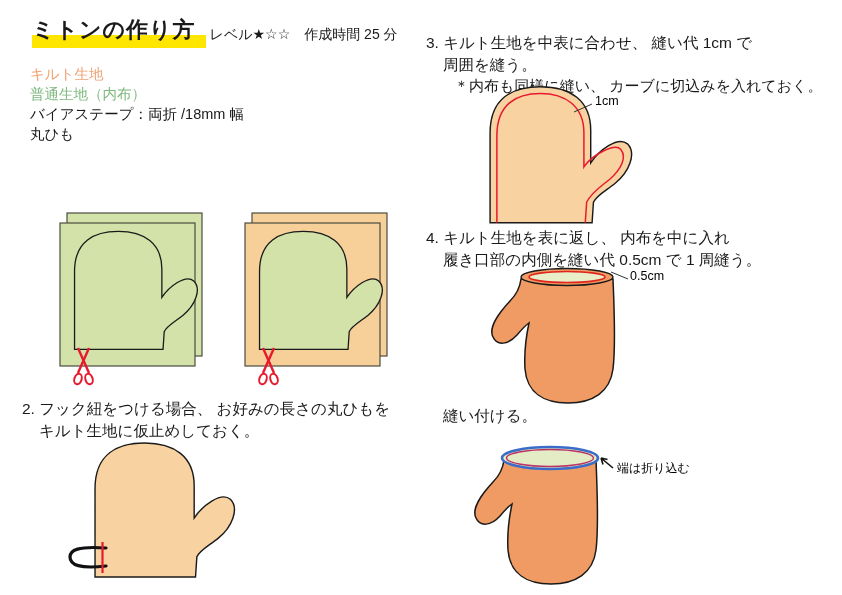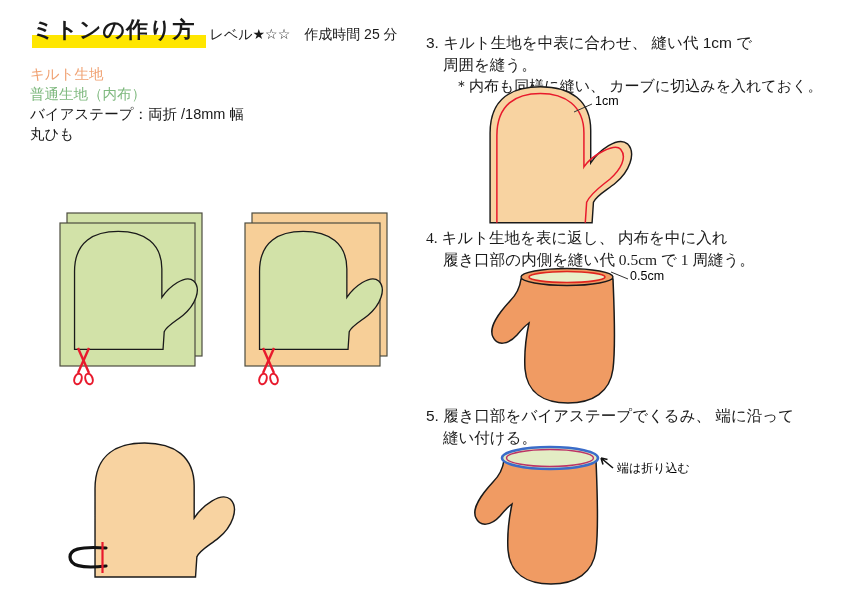--- a/index.html
+++ b/index.html
@@ -14,21 +14,21 @@
   .level{font-size:14px;margin-left:4px;padding-bottom:4px;white-space:nowrap;}
   .materials{left:30px;top:49px;font-size:14.5px;line-height:20px;margin-top:15px;}
   .m-quilt{color:#f0a273;}
   .m-inner{color:#7fb97f;}
   .step-text{font-size:15.5px;line-height:21.5px;white-space:nowrap;}
   .step-text .cont{padding-left:17px;}
   .step-text .note{font-size:15px;padding-left:28px;}
   .s1{left:22px;top:142px;}
   .s2{left:22px;top:398px;}
   .s3{left:426px;top:17px;margin-top:15px;}
-  .s4{left:426px;top:227px;font-family:Liberation Serif, serif;}
+  .s4{left:426px;top:227px;}
   .s5{left:426px;top:405px;}
   .i1{left:55px;top:210px;width:340px;height:185px;}
   .i2{left:60px;top:438px;width:180px;height:152px;}
   .i3{left:485px;top:83px;width:170px;height:145px;}
   .i4{left:486px;top:265px;width:185px;height:142px;}
   .i5{left:470px;top:443px;width:230px;height:150px;}
   .illus svg{display:block;}
   .callout{position:absolute;font-size:12.5px;white-space:nowrap;color:#000000;}
   .i3 .callout{left:110px;top:11px;}
   .i4 .callout{left:144px;top:4px;}
@@ -80,20 +80,24 @@
       </g>
       <g>
         <rect x="197" y="3" width="135" height="143" fill="#f7cf98" stroke="#4c4c40" stroke-width="1.2"></rect>
         <rect x="190" y="13" width="135" height="143" fill="#f7cf98" stroke="#4c4c40" stroke-width="1.2"></rect>
         <use href="#mitten-up" transform="translate(201,19) scale(1.18)" fill="#d2e2a8" stroke="#1a1a1a" stroke-width="1.1"></use>
         <use href="#scissors-shape" transform="translate(202,137)"></use>
       </g>
     </svg>
   </div>
 
+  <div class="abs step-text s2">
+    <div>2. フック紐をつける場合、 お好みの長さの丸ひもを</div>
+    <div class="cont">キルト生地に仮止めしておく。</div>
+  </div>
 
   <div class="abs illus i2">
     <svg width="180" height="152" viewBox="0 0 180 152">
       <use href="#mitten-up" transform="translate(31,2.3) scale(1.34)" fill="#f8d3a1" stroke="#1a1a1a" stroke-width="1.05"></use>
       <path d="M 46,110 C 18,108 10,112 10,119 C 10,127 20,131 46,128" fill="none" stroke="#111111" stroke-width="3.2" stroke-linecap="round"></path>
       <line x1="42.5" y1="104" x2="42.5" y2="135" stroke="#e8192c" stroke-width="2.2"></line>
     </svg>
   </div>
 
   <div class="abs step-text s3">
@@ -120,21 +124,20 @@
     <svg width="185" height="142" viewBox="0 0 185 142">
       <use href="#mitten-down" transform="translate(0,0)" fill="#f09b63" stroke="#1a1a1a" stroke-width="1.5"></use>
       <ellipse cx="81" cy="12" rx="46" ry="8.5" fill="#f09b63" stroke="#1a1a1a" stroke-width="1.4"></ellipse>
       <ellipse cx="81" cy="12" rx="38" ry="5.5" fill="#e8efc8" stroke="#e0251f" stroke-width="1.6"></ellipse>
       <path d="M 125,7 L 142,14" stroke="#333" stroke-width="1" fill="none"></path>
     </svg>
     <span class="callout">0.5cm</span>
   </div>
 
   <div class="abs step-text s5">
-    <div>5. 履き口部をバイアステープでくるみ、 端に沿って</div>
     <div class="cont">縫い付ける。</div>
   </div>
 
   <div class="abs illus i5">
     <svg width="230" height="150" viewBox="0 0 230 150">
       <use href="#mitten-down" transform="translate(-1,3)" fill="#f09b63" stroke="#1a1a1a" stroke-width="1.5"></use>
       <ellipse cx="80" cy="15" rx="48" ry="11" fill="#e3ecc4" stroke="#3a6cc9" stroke-width="2.6"></ellipse>
       <ellipse cx="80" cy="15" rx="43.5" ry="8.5" fill="none" stroke="#bb3366" stroke-width="1.4"></ellipse>
       <path d="M 143,25 L 131,15 M 131,15 L 133,21.5 M 131,15 L 137.5,16.5" stroke="#111" stroke-width="1.6" fill="none"></path>
     </svg>

